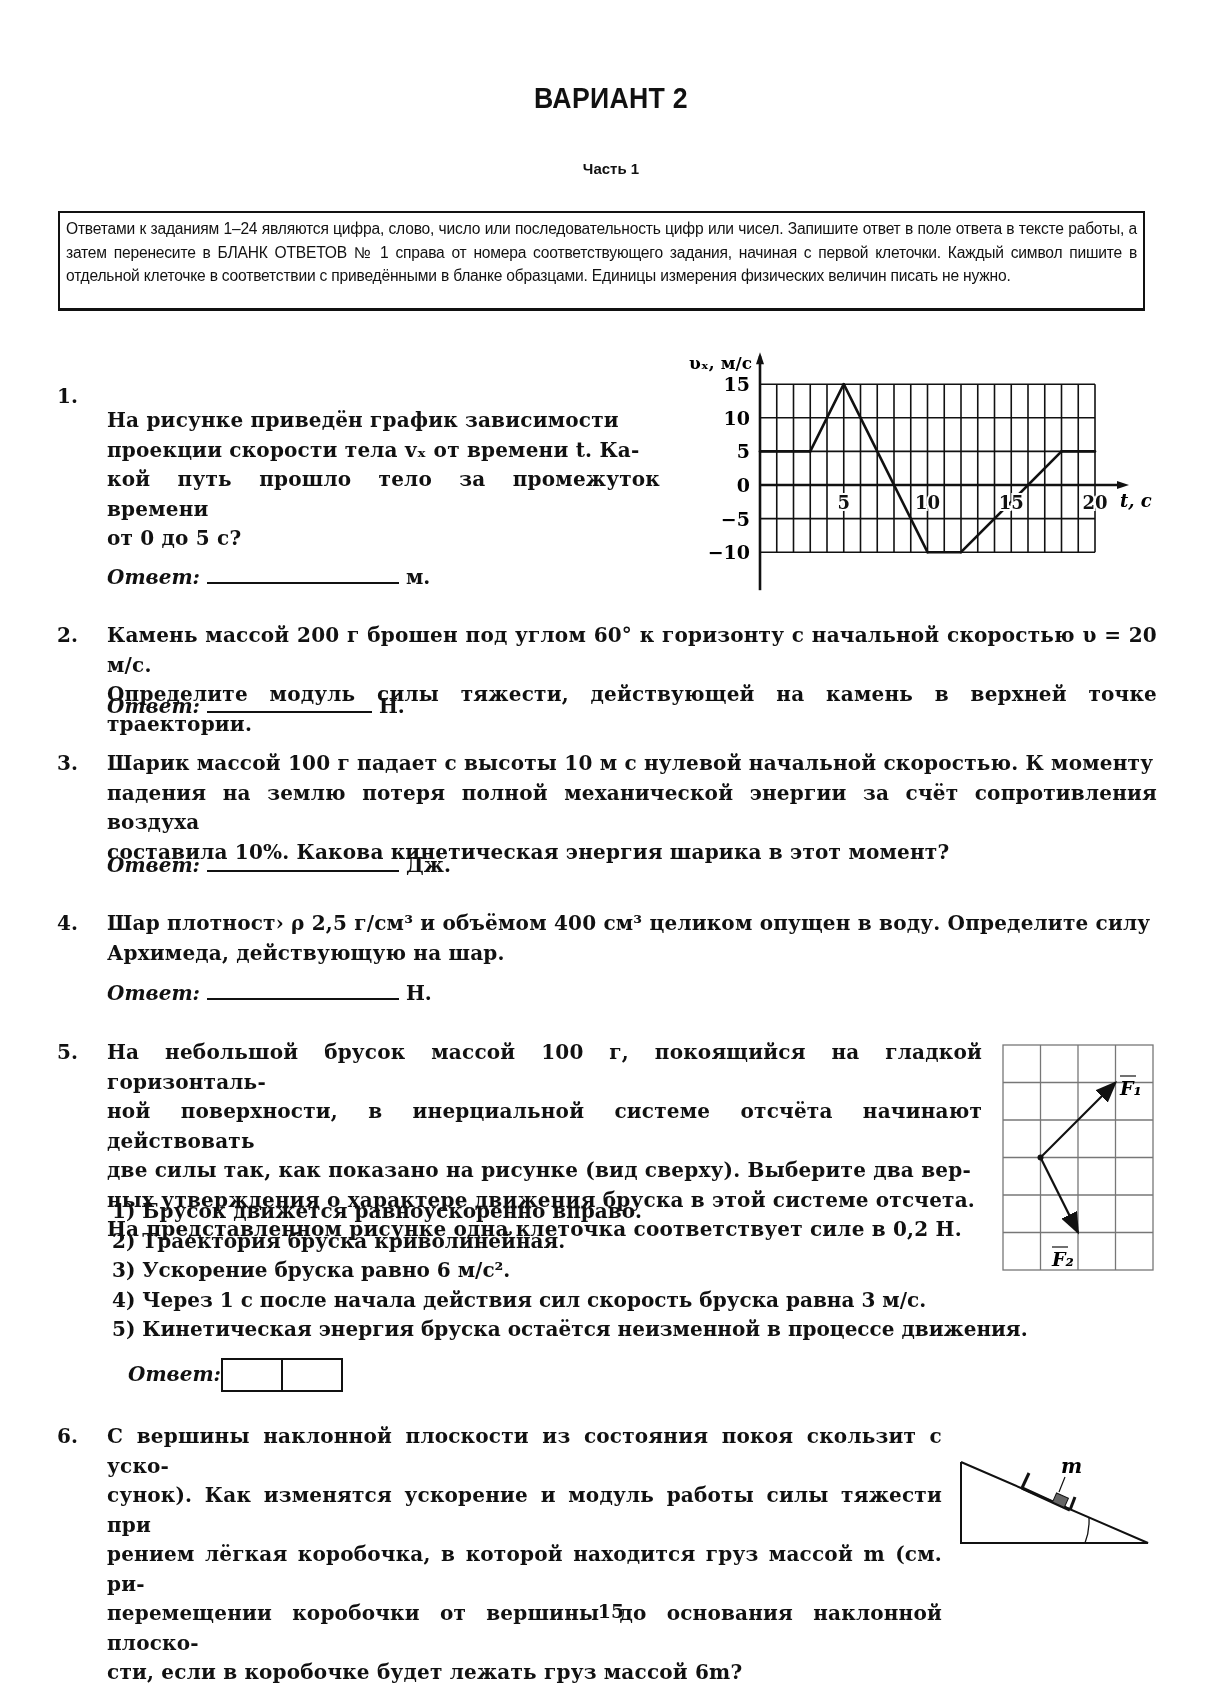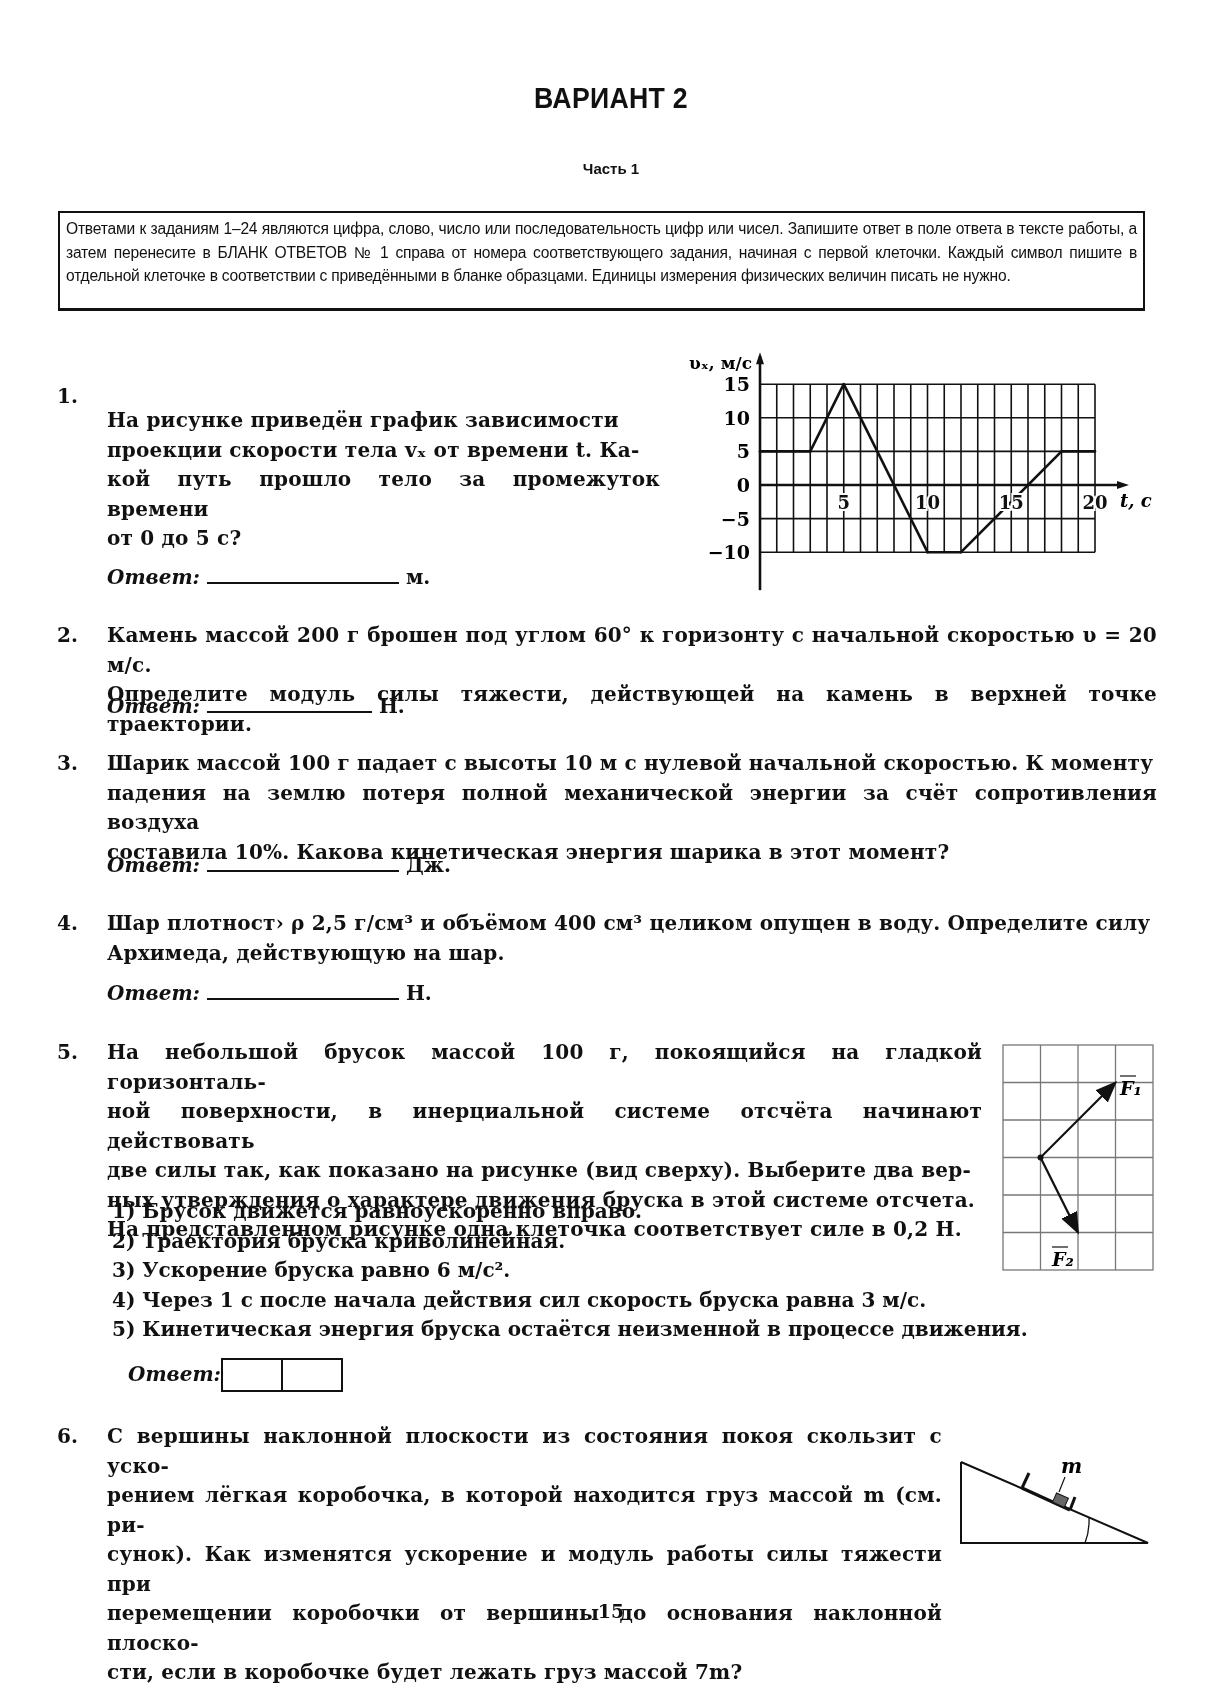--- a/index.html
+++ b/index.html
@@ -178,24 +178,24 @@
   <line x1="40.5" y1="117.5" x2="78" y2="192.5" stroke="#111" stroke-width="2.2" marker-end="url(#arr)"></line>
   <line x1="120" y1="36" x2="136" y2="36" stroke="#111" stroke-width="1.2"></line>
   <text x="120" y="55" font-size="19" font-style="italic" font-weight="normal">F₁</text>
   <line x1="52" y1="207" x2="68" y2="207" stroke="#111" stroke-width="1.2"></line>
   <text x="52" y="226" font-size="19" font-style="italic" font-weight="normal">F₂</text>
 </svg>
 
 <div class="abs qnum" style="left:57px;top:1424px;">6.</div>
 <div class="abs qtext" style="left:107px;top:1422px;width:835px;">
   <div>С вершины наклонной плоскости из состояния покоя скользит с уско-</div>
+  <div>сунок). Как изменятся ускорение и модуль работы силы тяжести при</div>
   <div>рением лёгкая коробочка, в которой находится груз массой m (см. ри-</div>
-  <div>сунок). Как изменятся ускорение и модуль работы силы тяжести при</div>
   <div>перемещении коробочки от вершины до основания наклонной плоско-</div>
-  <div>сти, если в коробочке будет лежать груз массой 7m?</div>
+  <div>сти, если в коробочке будет лежать груз массой 6m?</div>
 </div>
 
 <svg class="abs" style="left:955px;top:1440px;" width="205" height="115">
   <polyline points="6,22 6,103 193,103 6,22" fill="none" stroke="#111" stroke-width="2"></polyline>
   <path d="M130,103 A62,62 0 0,0 134,78" fill="none" stroke="#111" stroke-width="1.3"></path>
   <line x1="67" y1="48" x2="74" y2="33" stroke="#111" stroke-width="3"></line>
   <line x1="67" y1="48" x2="115" y2="70" stroke="#111" stroke-width="3.5"></line>
   <line x1="115" y1="70" x2="120" y2="57" stroke="#111" stroke-width="3"></line>
   <rect x="99" y="55" width="13" height="10" fill="#666" stroke="#111" transform="rotate(24 105 60)"></rect>
   <line x1="104" y1="52" x2="110" y2="37" stroke="#111" stroke-width="1.2"></line>

